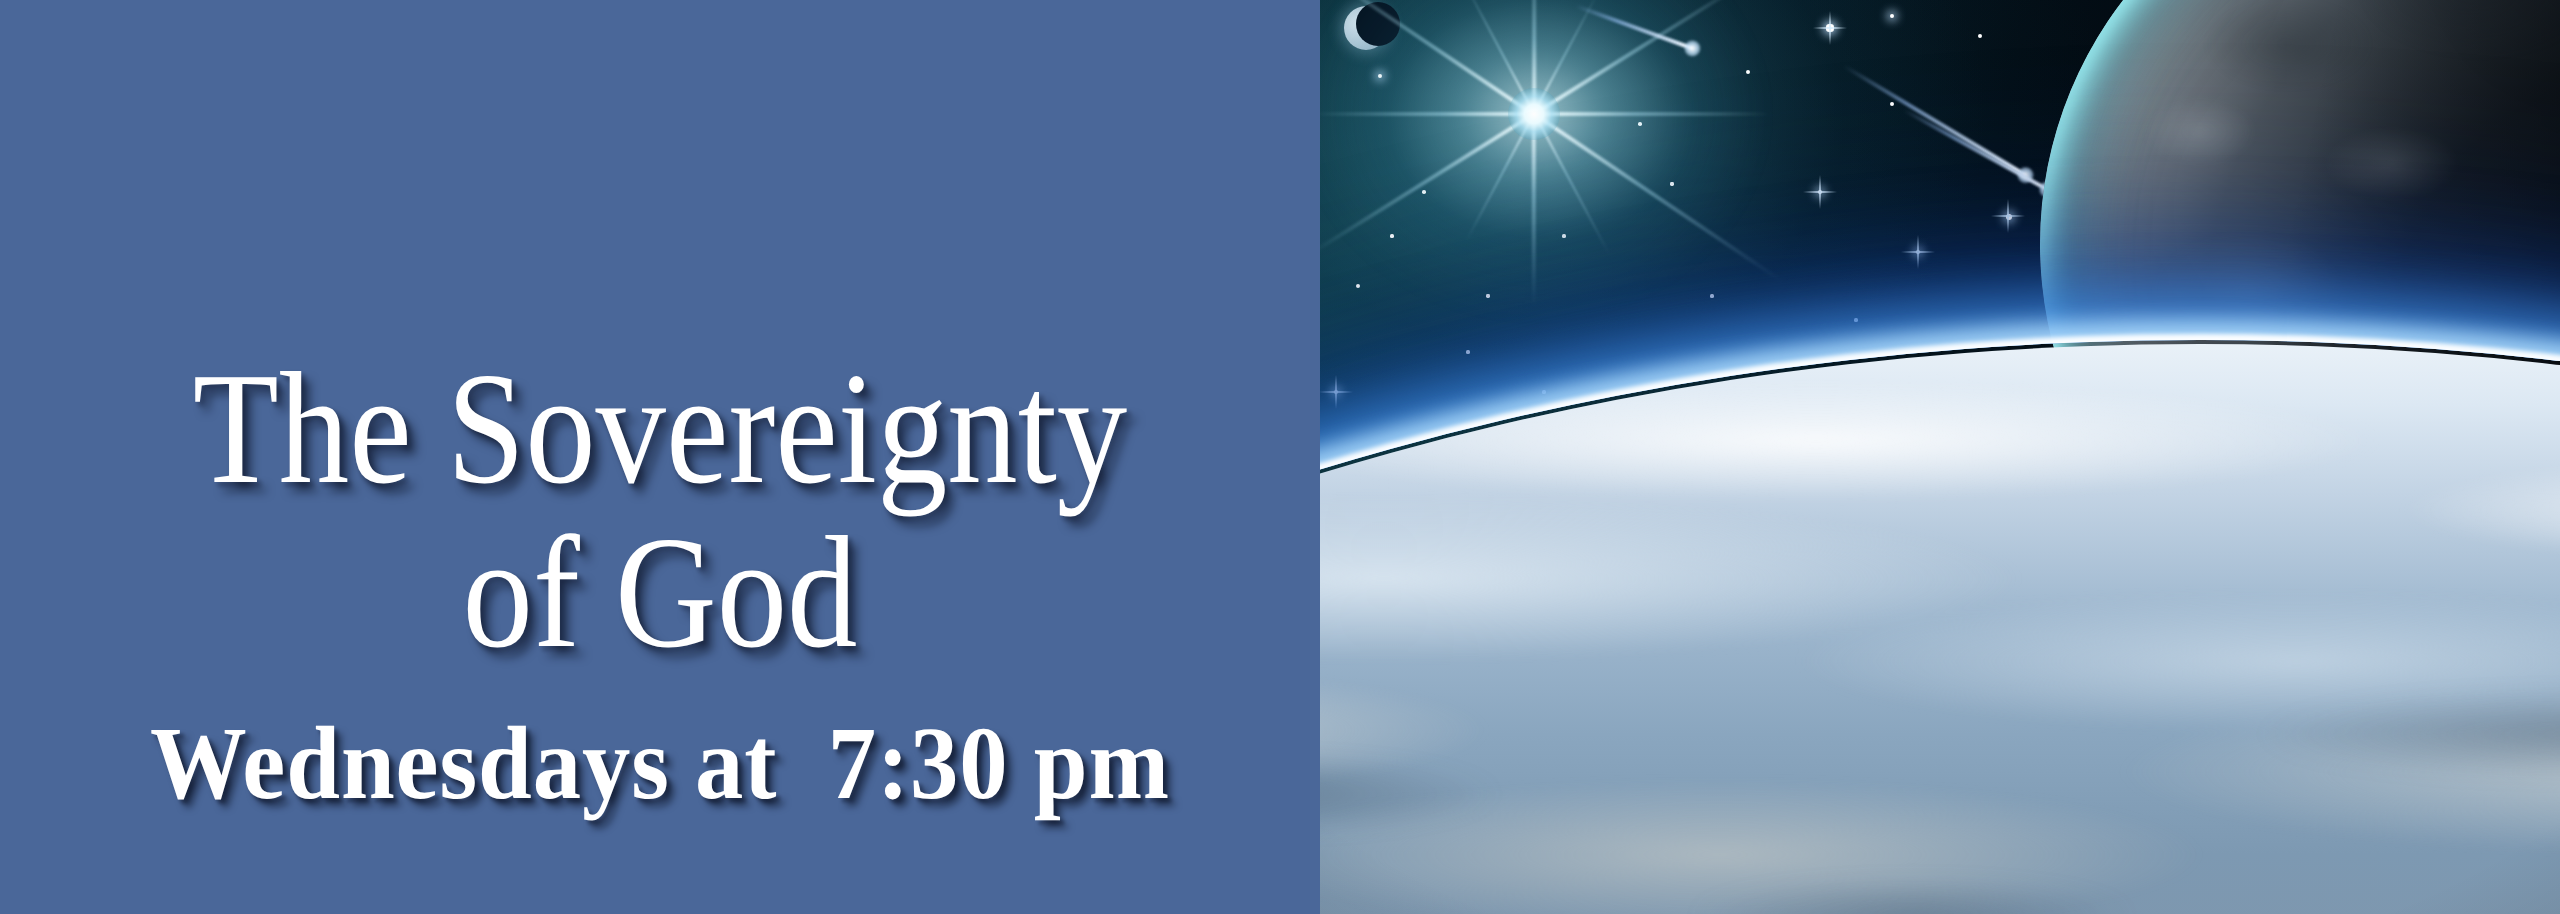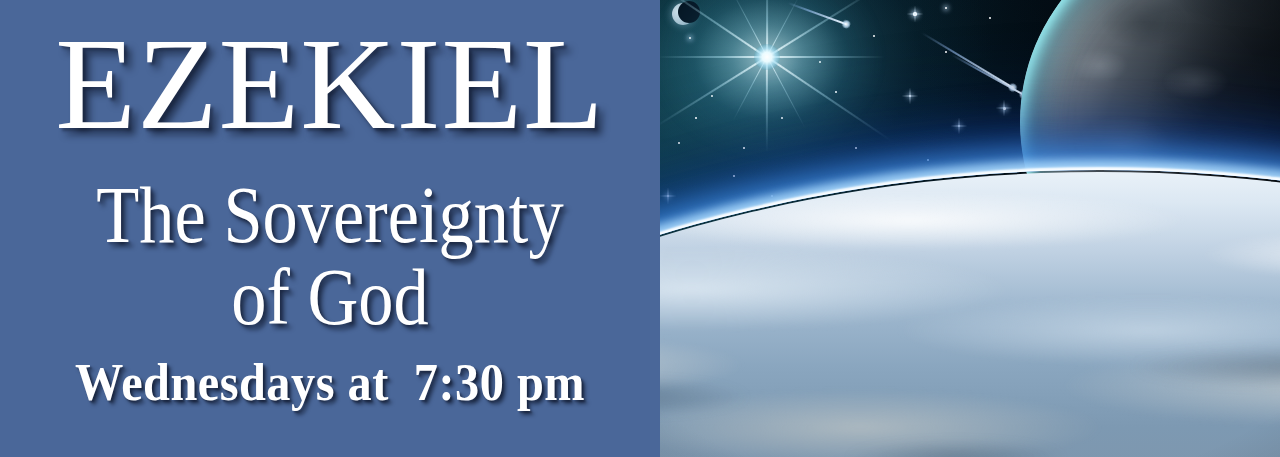--- a/index.html
+++ b/index.html
@@ -284,21 +284,20 @@
     pointer-events:none;
     z-index:8;
   }
 </style>
 </head>
 <body>
 
 <div id="banner">
 
   <div id="text-panel">
-    <div class="txt" id="series-title">EZEKIEL</div>
 
     <div class="txt" id="series-subtitle">The Sovereignty
 of God</div>
 
     <div class="txt" id="meeting-time">Wednesdays at  7:30 pm</div>
   </div>
 
   <div id="space-photo">
 
     <div class="sky"></div>

